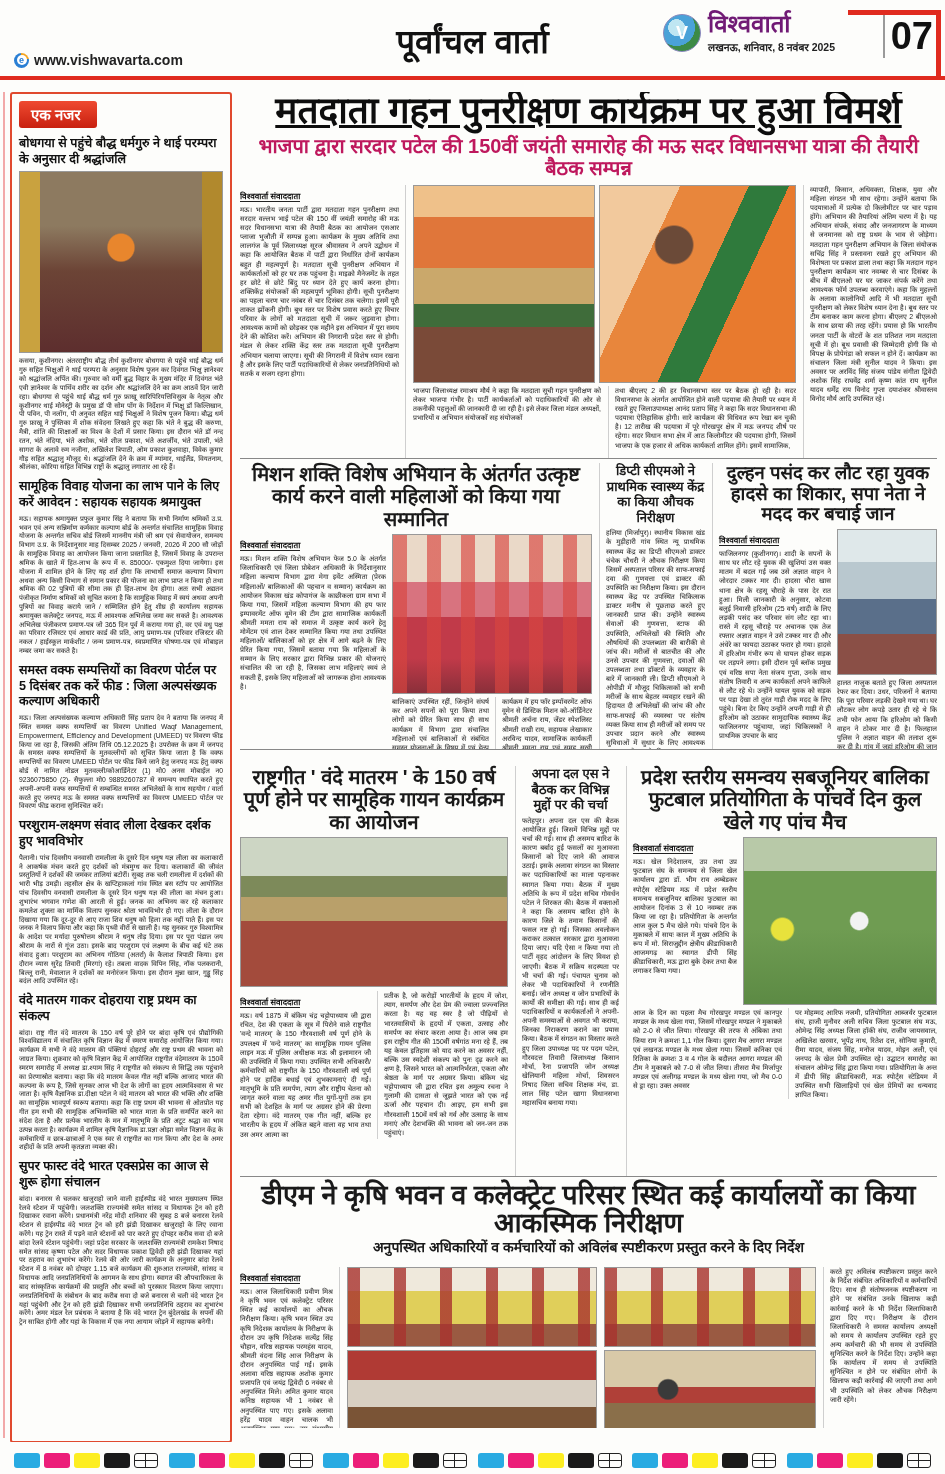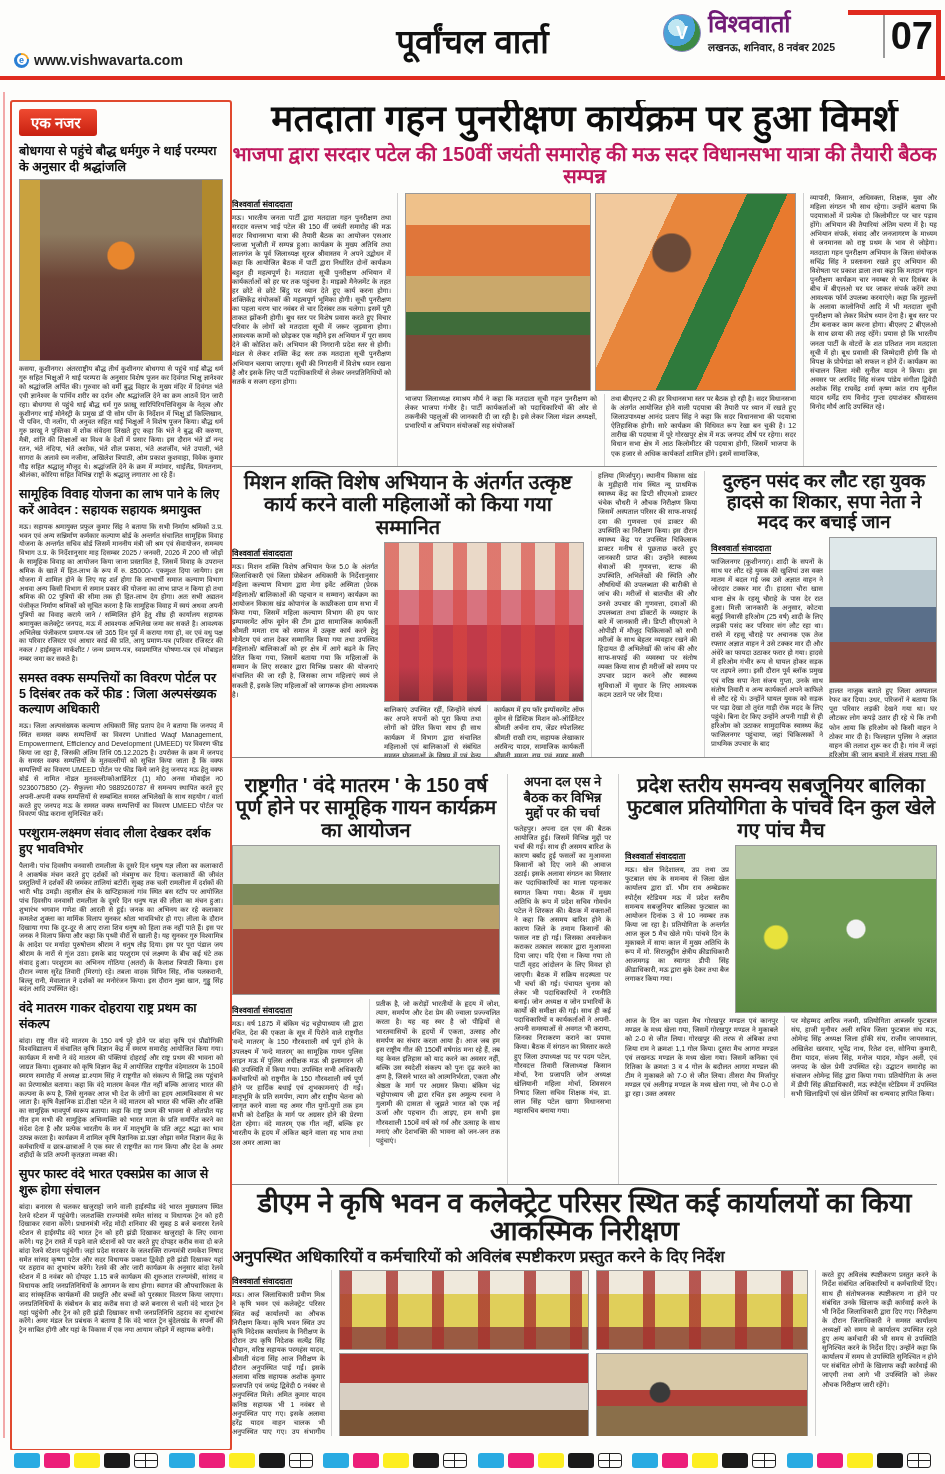--- a/index.html
+++ b/index.html
@@ -23,43 +23,43 @@
   .brand{font-size:24px;font-weight:800;color:#701a75;line-height:1;}
   .dateline{font-size:10.5px;font-weight:bold;color:#222;margin-top:4px;}
   .pageno-wrap{position:absolute;right:12px;top:14px;display:flex;align-items:center;gap:6px;}
   .pagebar{width:2px;height:44px;background:#9a9a9a;}
   .pageno{font-size:38px;font-weight:800;color:#111;}
   .corner{position:absolute;top:10px;right:4px;width:88px;height:64px;
           border-top:5px solid #e02b1f;border-right:5px solid #e02b1f;}
   .red-rule{position:absolute;top:76px;left:0;right:0;height:4px;background:#e02b1f;}
   .crop-line{position:absolute;left:3px;top:92px;bottom:36px;width:2px;background:#f2a9a9;}
   
-  .content{position:absolute;top:100px;left:10px;right:8px;height:1350px;display:grid;
-           grid-template-columns:222px 1fr;overflow:hidden;}
+  .content{position:absolute;top:92px;left:10px;right:8px;height:1350px;display:grid;
+           grid-template-columns:222px 1fr;gap:8px;overflow:hidden;}
   
   .sidebar{border:2px solid #e0492e;border-radius:3px;padding:7px 7px 4px 7px;height:1336px;overflow:hidden;}
   .eknajar{display:inline-block;background:linear-gradient(180deg,#ef4a31,#c8200f);color:#fff;
            font-weight:800;font-size:15px;padding:3px 16px 4px 12px;border-radius:3px;margin:0 0 4px 0;}
   .s-art{margin-bottom:7px;}
   .s-h{font-size:12.6px;font-weight:800;line-height:1.25;margin:4px 0 4px 0;color:#111;}
   .s-b{font-size:6.8px;line-height:1.3;text-align:justify;color:#1c1c1c;}
   .photo{width:100%;border:1px solid #999;box-sizing:border-box;margin:2px 0 4px 0;}
   .ph-monks{height:182px;background:
       radial-gradient(ellipse at 50% 42%,#e8862d 0 9%,rgba(0,0,0,0) 10%),
       linear-gradient(90deg,#c9a23f 0 10%,rgba(0,0,0,0) 10%),
       linear-gradient(270deg,#b1892d 0 10%,rgba(0,0,0,0) 10%),
       linear-gradient(180deg,#8d7a60 0 30%,#6c4436 55%,#5d2e2e 100%);}
   
   .main{height:1336px;overflow:hidden;}
   .byline{display:inline-block;font-size:8.2px;font-weight:800;border-bottom:1.5px solid #222;
           margin-bottom:3px;color:#111;}
   .bcol{font-size:6.9px;line-height:1.32;text-align:justify;color:#1c1c1c;overflow:hidden;}
   
   .lead{height:366px;overflow:hidden;}
-  .lead-h{font-size:37px;font-weight:800;text-align:center;margin:0 0 4px 0;line-height:1.05;color:#0d0d0d;}
+  .lead-h{font-size:37px;font-weight:800;text-align:center;margin:0 0 4px 0;line-height:1.05;color:#0d0d0d;text-decoration:underline;}
   .lead-sub{font-size:20px;font-weight:700;text-align:center;margin:0 0 6px 0;line-height:1.1;color:#be185d;}
   .lead-body{display:grid;grid-template-columns:166px 1fr 134px;gap:7px;height:282px;}
   .lead-mid{display:flex;flex-direction:column;gap:3px;}
   .lead-photos{display:flex;gap:4px;height:198px;}
   .ph-meeting{flex:48;height:100%;background:
       linear-gradient(180deg,#efc18a 0 16%,#e0763a 16% 42%,#caa86b 42% 60%,#3f6c3a 60% 72%,#7a4a38 72% 100%);}
   .ph-speaker{flex:52;height:100%;background:
       radial-gradient(circle at 38% 30%,#6b4a38 0 10%,rgba(0,0,0,0) 11%),
       linear-gradient(115deg,#f2c99d 0 28%,#e8863c 28% 52%,#2f7a3c 52% 66%,#e87a2e 66% 100%);}
   .lead-caps{display:grid;grid-template-columns:1fr 1fr;gap:7px;flex:1;overflow:hidden;}
@@ -86,21 +86,21 @@
   .anthem-cols{display:grid;grid-template-columns:1fr 1fr;gap:6px;margin-top:3px;overflow:hidden;}
   .fb-grid{display:grid;grid-template-columns:104px 1fr;gap:6px;}
   .ph-football{height:168px;background:
       radial-gradient(circle at 20% 55%,#e8e23c 0 6%,rgba(0,0,0,0) 7%),
       radial-gradient(circle at 60% 50%,#f2f2f2 0 6%,rgba(0,0,0,0) 7%),
       linear-gradient(180deg,#b8c9a8 0 20%,#6f9c52 20% 55%,#5c8a44 100%);}
   .fb-cols{display:grid;grid-template-columns:1fr 1fr;gap:6px;margin-top:3px;overflow:hidden;}
   
   .band4{border-top:1px solid #888;padding-top:4px;height:262px;overflow:hidden;}
   .dm-h{font-size:27px;font-weight:800;text-align:center;margin:0 0 2px 0;line-height:1.05;}
-  .dm-sub{font-size:16px;font-weight:700;margin:0 0 5px 0;line-height:1.1;}
+  .dm-sub{font-size:14px;font-weight:700;text-align:center;margin:0 0 12px 0;line-height:1.1;}
   .dm-grid{display:grid;grid-template-columns:100px 250px 212px 1fr;gap:7px;height:200px;overflow:hidden;}
   .ph-office1,.ph-office2{height:80px;background:
       repeating-linear-gradient(90deg,rgba(168,50,46,.8) 0 12px,rgba(0,0,0,0) 12px 46px),
       linear-gradient(180deg,#efe9dc 0 30%,#e0cf5a 30% 72%,#9a5a42 72% 100%);}
   .ph-counter{height:104px;background:
       linear-gradient(180deg,#b03a34 0 28%,#d8cfc2 28% 55%,#7a5436 55% 100%);}
   .ph-inspect{height:98px;background:
       radial-gradient(circle at 30% 40%,#3a3a3a 0 6%,rgba(0,0,0,0) 7%),
       linear-gradient(180deg,#d8c9a8 0 38%,#b04038 38% 54%,#8a6f4a 54% 100%);}
   
@@ -215,20 +215,21 @@
             <div>
               <div class="photo ph-women" style="margin:0"></div>
               <div class="mission-sub">
                 <div class="bcol">बालिकाएं उपस्थित रहीं, जिन्होंने संघर्ष कर अपने सपनों को पूरा किया तथा लोगों को प्रेरित किया साथ ही साथ कार्यक्रम में विभाग द्वारा संचालित महिलाओं एवं बालिकाओं से संबंधित समस्त योजनाओं के विषय में एवं हेल्प लाइन नंबरों की विस्तारपूर्वक जानकारी दी गयी।</div>
                 <div class="bcol rule-l">कार्यक्रम में हय फॉर इम्पॉवरमेंट ऑफ वूमेन से डिस्टिक मिशन को-ऑर्डिनेटर श्रीमती अर्चना राय, जेंडर स्पेशलिस्ट श्रीमती राखी राय, सहायक लेखाकार अरविन्द यादव, सामाजिक कार्यकर्ती श्रीमती ममता राय एवं समूह सखी तथा ग्रामीण महिलाएं/ बालिकाएं उपस्थित रहीं।</div>
               </div>
             </div>
           </div>
         </article>
         <article class="rule-l">
+          <h5 class="sm-h">डिप्टी सीएमओ ने प्राथमिक स्वास्थ्य केंद्र का किया औचक निरीक्षण</h5>
           <div class="bcol">हलिया (मिर्जापुर)। स्थानीय विकास खंड के मुड़ीहारी गांव स्थित न्यू प्राथमिक स्वास्थ्य केंद्र का डिप्टी सीएमओ डाक्टर चंचेक चौधरी ने औचक निरीक्षण किया जिसमें अस्पताल परिसर की साफ-सफाई दवा की गुणवत्ता एवं डाक्टर की उपस्थिति का निरीक्षण किया। इस दौरान स्वास्थ्य केंद्र पर उपस्थित चिकित्सक डाक्टर मनीष से पूछताछ करते हुए जानकारी प्राप्त की। उन्होंने स्वास्थ्य सेवाओं की गुणवत्ता, स्टाफ की उपस्थिति, अभिलेखों की स्थिति और औषधियों की उपलब्धता की बारीकी से जांच की। मरीजों से बातचीत की और उनसे उपचार की गुणवत्ता, दवाओं की उपलब्धता तथा डॉक्टरों के व्यवहार के बारे में जानकारी ली। डिप्टी सीएमओ ने ओपीडी में मौजूद चिकित्सकों को सभी मरीजों के साथ बेहतर व्यवहार रखने की हिदायत दी अभिलेखों की जांच की और साफ-सफाई की व्यवस्था पर संतोष व्यक्त किया साथ ही मरीजों को समय पर उपचार प्रदान करने और स्वास्थ्य सुविधाओं में सुधार के लिए आवश्यक कदम उठाने पर जोर दिया।</div>
         </article>
         <article class="rule-l">
           <h4 class="m-h" style="font-size:18.5px">दुल्हन पसंद कर लौट रहा युवक हादसे का शिकार, सपा नेता ने मदद कर बचाई जान</h4>
           <div class="groom-grid">
             <div>
               <span class="byline">विश्ववार्ता संवाददाता</span>
               <div class="bcol">फाजिलनगर (कुशीनगर)। शादी के सपनों के साथ घर लौट रहे युवक की खुशियां उस वक्त मातम में बदल गई जब उसे अज्ञात वाहन ने जोरदार टक्कर मार दी। हादसा चौरा खास थाना क्षेत्र के रहसू चौराहे के पास देर रात हुआ। मिली जानकारी के अनुसार, कोटवा बलुई निवासी हरिओम (25 वर्ष) शादी के लिए लड़की पसंद कर परिवार संग लौट रहा था। रास्ते में रहसू चौराहे पर अचानक एक तेज रफ्तार अज्ञात वाहन ने उसे टक्कर मार दी और अंधेरे का फायदा उठाकर फरार हो गया। हादसे में हरिओम गंभीर रूप से घायल होकर सड़क पर तड़पने लगा। इसी दौरान पूर्व ब्लॉक प्रमुख एवं वरिष्ठ सपा नेता संजय गुप्ता, उनके साथ संतोष तिवारी व अन्य कार्यकर्ता अपने काफिले से लौट रहे थे। उन्होंने घायल युवक को सड़क पर पड़ा देखा तो तुरंत गाड़ी रोक मदद के लिए पहुंचे। बिना देर किए उन्होंने अपनी गाड़ी से ही हरिओम को उठाकर सामुदायिक स्वास्थ्य केंद्र फाजिलनगर पहुंचाया, जहां चिकित्सकों ने प्राथमिक उपचार के बाद</div>
             </div>
             <div>

